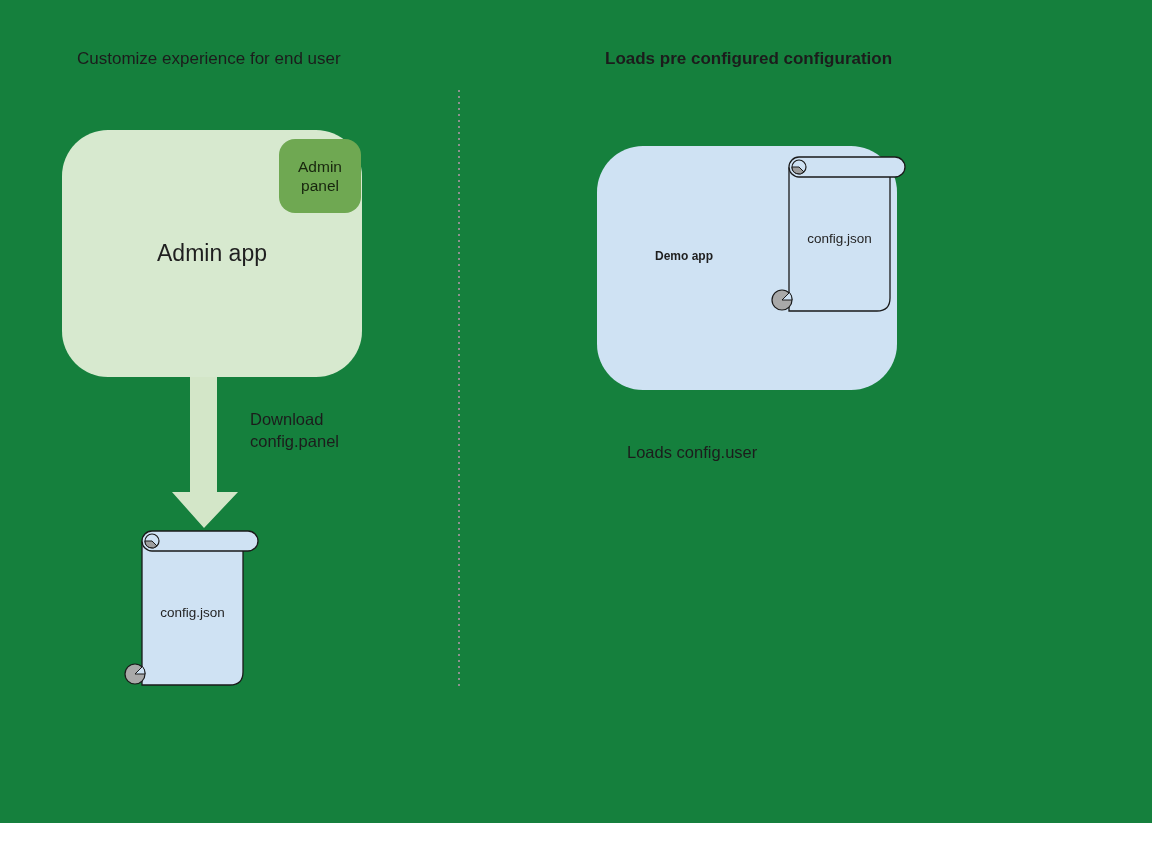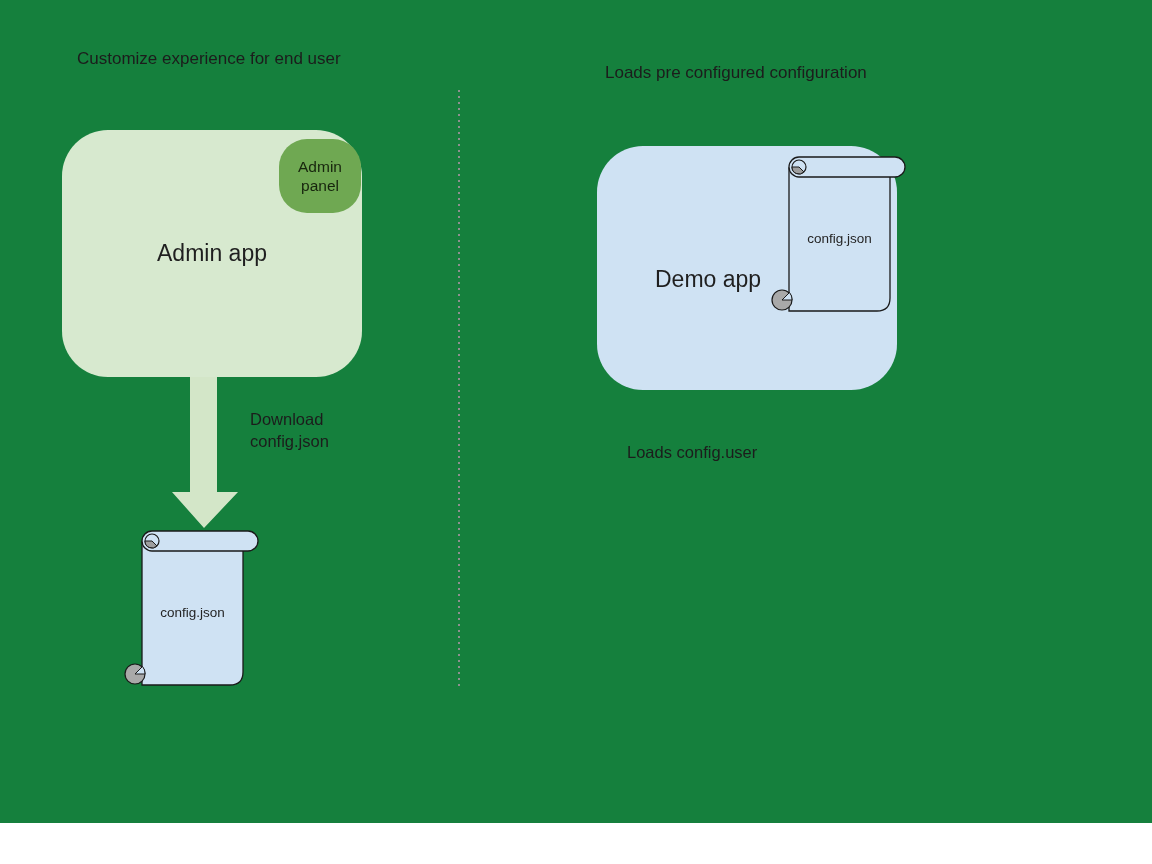--- a/index.html
+++ b/index.html
@@ -6,27 +6,27 @@
   #canvas{
     position:relative;width:1152px;height:823px;background:#15803d;overflow:hidden;
     font-family:"Liberation Sans", sans-serif;color:#1c1c1c;
   }
   .abs{position:absolute;}
   .section-title{font-size:17px;color:#1c1c1c;white-space:nowrap;}
   .app-box{border-radius:46px;}
   .admin-box{left:62px;top:130px;width:300px;height:247px;background:#d7e9cf;
     display:flex;align-items:center;justify-content:center;}
   .app-label{font-size:23px;color:#1f1f1f;}
-  .panel-box{top:9px;right:1px;width:82px;height:74px;background:#6fa852;border-radius:28px;
+  .panel-box{top:9px;right:1px;width:82px;height:74px;background:#6fa852;border-radius:16px;
     display:flex;align-items:center;justify-content:center;text-align:center;}
   .panel-label{font-size:15.5px;line-height:19px;color:#17250d;white-space:pre-line;}
   .arrow-wrap{left:170px;top:377px;width:70px;height:152px;}
   .arrow-caption{left:250px;top:408px;font-size:16.5px;line-height:22px;white-space:pre-line;color:#1c1c1c;}
   .demo-box{left:597px;top:146px;width:300px;height:244px;background:#cfe2f3;}
-  .demo-label{left:58px;top:120px;font-size:23px;color:#1f1f1f;}
+  .demo-label{left:58px;top:103px;font-size:12px;color:#1f1f1f;font-weight:bold;}
   .scroll-wrap{width:148px;height:168px;}
   .scroll-left{left:118px;top:522px;}
   .scroll-right{left:765px;top:148px;}
   .scroll-label{position:absolute;left:24px;top:83px;width:101px;text-align:center;
     font-size:13.5px;color:#252525;}
   .divider{left:458px;top:90px;width:2px;height:596px;
     background:repeating-linear-gradient(to bottom,#909090 0 2px,transparent 2px 6px);}
   .loads-caption{left:627px;top:443px;font-size:16.5px;color:#1c1c1c;}
 </style>
 </head>
@@ -44,37 +44,37 @@
     </div>
   </div>
 
   <div class="abs arrow-wrap">
     <svg width="70" height="152" viewBox="0 0 70 152">
       <path d="M20 0 L47 0 L47 115 L68 115 L34 151 L2 115 L20 115 Z" fill="#d3e6c8"></path>
     </svg>
   </div>
 
   <div class="abs arrow-caption">Download
-config.json</div>
+config.panel</div>
 
   <div class="abs scroll-wrap scroll-left">
     <svg width="148" height="168" viewBox="0 0 148 168">
       <path d="M24 20 L125 20 L125 150 Q125 163 112 163 L24 163 Z" fill="#cfe2f3" stroke="#1a1a1a" stroke-width="1.3"></path>
       <circle cx="17" cy="152" r="10" fill="#a9a9a9" stroke="#1a1a1a" stroke-width="1.2"></circle>
       <path d="M17 152 L27 152 A10 10 0 0 0 24.5 144.5 Z" fill="#cfe2f3" stroke="#1a1a1a" stroke-width="1"></path>
       <rect x="24" y="9" width="116" height="20" rx="10" fill="#cfe2f3" stroke="#1a1a1a" stroke-width="1.3"></rect>
       <circle cx="34" cy="19" r="7" fill="#cfe2f3" stroke="#1a1a1a" stroke-width="1.2"></circle>
       <path d="M34 19 L27 19 A7 7 0 0 0 38.95 23.95 Z" fill="#9e9e9e" stroke="#1a1a1a" stroke-width="1"></path>
     </svg>
     <div class="scroll-label">config.json</div>
   </div>
 
   <div class="abs divider"></div>
 
-  <div class="abs section-title" style="left:605px;top:63px;">Loads pre configured configuration</div>
+  <div class="abs section-title" style="left:605px;top:49px;font-weight:bold;">Loads pre configured configuration</div>
 
   <div class="abs app-box demo-box">
     <span class="abs demo-label">Demo app</span>
   </div>
 
   <div class="abs scroll-wrap scroll-right">
     <svg width="148" height="168" viewBox="0 0 148 168">
       <path d="M24 20 L125 20 L125 150 Q125 163 112 163 L24 163 Z" fill="#cfe2f3" stroke="#1a1a1a" stroke-width="1.3"></path>
       <circle cx="17" cy="152" r="10" fill="#a9a9a9" stroke="#1a1a1a" stroke-width="1.2"></circle>
       <path d="M17 152 L27 152 A10 10 0 0 0 24.5 144.5 Z" fill="#cfe2f3" stroke="#1a1a1a" stroke-width="1"></path>

